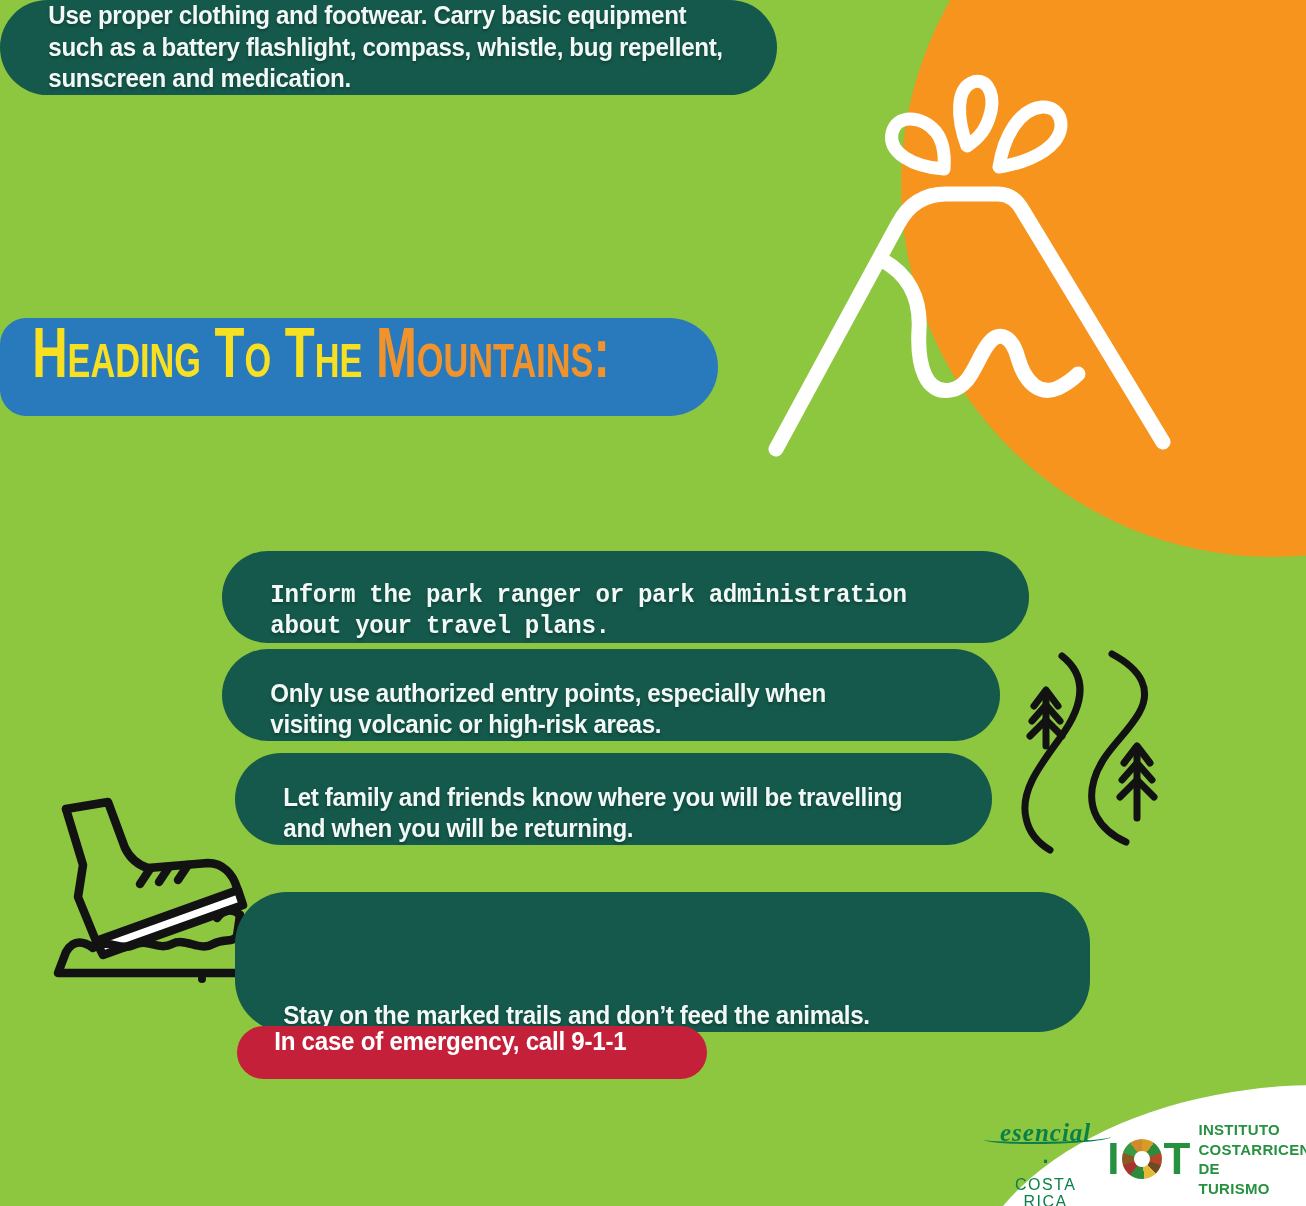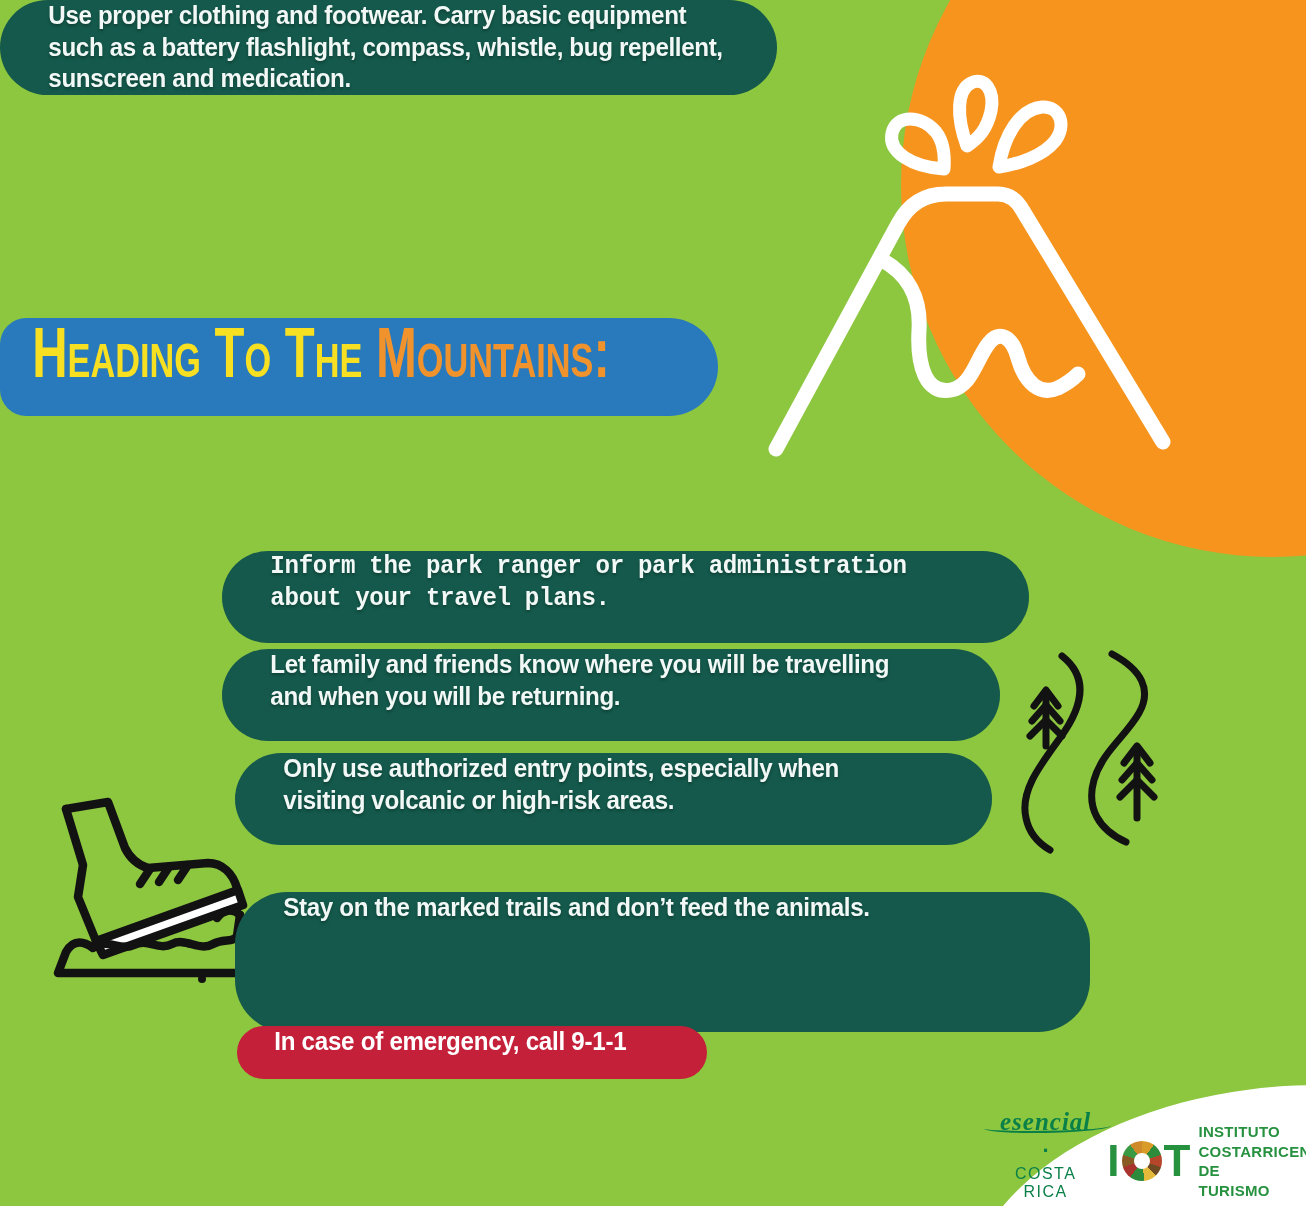--- a/index.html
+++ b/index.html
@@ -23,21 +23,21 @@
     font-size:70px;font-weight:bold;line-height:1;
     font-variant:small-caps;letter-spacing:0px;
     transform:scaleX(0.70);transform-origin:0 50%;
     white-space:nowrap;
   }
   .head-y{color:#f7df21;}
   .head-o{color:#f0932c;}
   
   .tip{
     position:absolute;background:#14594b;border-radius:52px;
-    display:flex;align-items:flex-start;z-index:3;
+    display:flex;align-items:flex-end;z-index:3;
   }
   .tip p{
     margin:0;padding-left:52px;width:100%;
     color:#f2f8f6;font-weight:bold;font-size:26px;line-height:1.22;
     letter-spacing:-0.4px;white-space:pre-line;
     transform:scaleX(0.93);transform-origin:0 50%;
     text-shadow:0 2px 3px rgba(0,0,0,0.28);
   }
   .tip:nth-of-type(1){left:222px;top:443px;width:742px;height:100px;}
   .tip:nth-of-type(2){left:222px;top:551px;width:807px;height:92px;font-family:Liberation Mono, monospace;}
@@ -58,21 +58,21 @@
   
   .boot-svg{position:absolute;left:50px;top:795px;z-index:1;}
   .trail-svg{position:absolute;left:1002px;top:650px;z-index:1;}
   
   .footer-blob{
     position:absolute;left:960px;top:1085px;width:720px;height:460px;
     background:#ffffff;border-radius:50%;z-index:2;
   }
   .footer-logos{
     position:absolute;left:1000px;top:1120px;width:290px;height:80px;z-index:3;
-    display:flex;align-items:flex-end;gap:16px;
+    display:flex;align-items:flex-start;gap:16px;
   }
   .esencial{color:#0a8049;text-align:center;line-height:1;}
   .esencial .script{
     position:relative;display:inline-block;
     font-family:"Liberation Serif",serif;font-style:italic;
     font-size:25px;font-weight:bold;letter-spacing:1px;
   }
   .esencial .script::after{
     content:"";position:absolute;left:-16px;right:-20px;bottom:1px;height:10px;
     border-bottom:2.5px solid #0a8049;border-radius:0 0 70% 40%;
@@ -158,26 +158,26 @@
         <path d="M118,147 L135,130 L152,147"></path>
       </g>
     </g>
   </svg>
 
   <div class="tip">
     <p>Inform the park ranger or park administration
 about your travel plans.</p>
   </div>
   <div class="tip">
+    <p>Only use authorized entry points, especially when
+visiting volcanic or high-risk areas.</p>
+  </div>
+  <div class="tip">
     <p>Let family and friends know where you will be travelling
 and when you will be returning.</p>
-  </div>
-  <div class="tip">
-    <p>Only use authorized entry points, especially when
-visiting volcanic or high-risk areas.</p>
   </div>
   <div class="tip">
     <p>Stay on the marked trails and don’t feed the animals.</p>
   </div>
   <div class="tip">
     <p>Use proper clothing and footwear. Carry basic equipment
 such as a battery flashlight, compass, whistle, bug repellent,
 sunscreen and medication.</p>
   </div>
 

